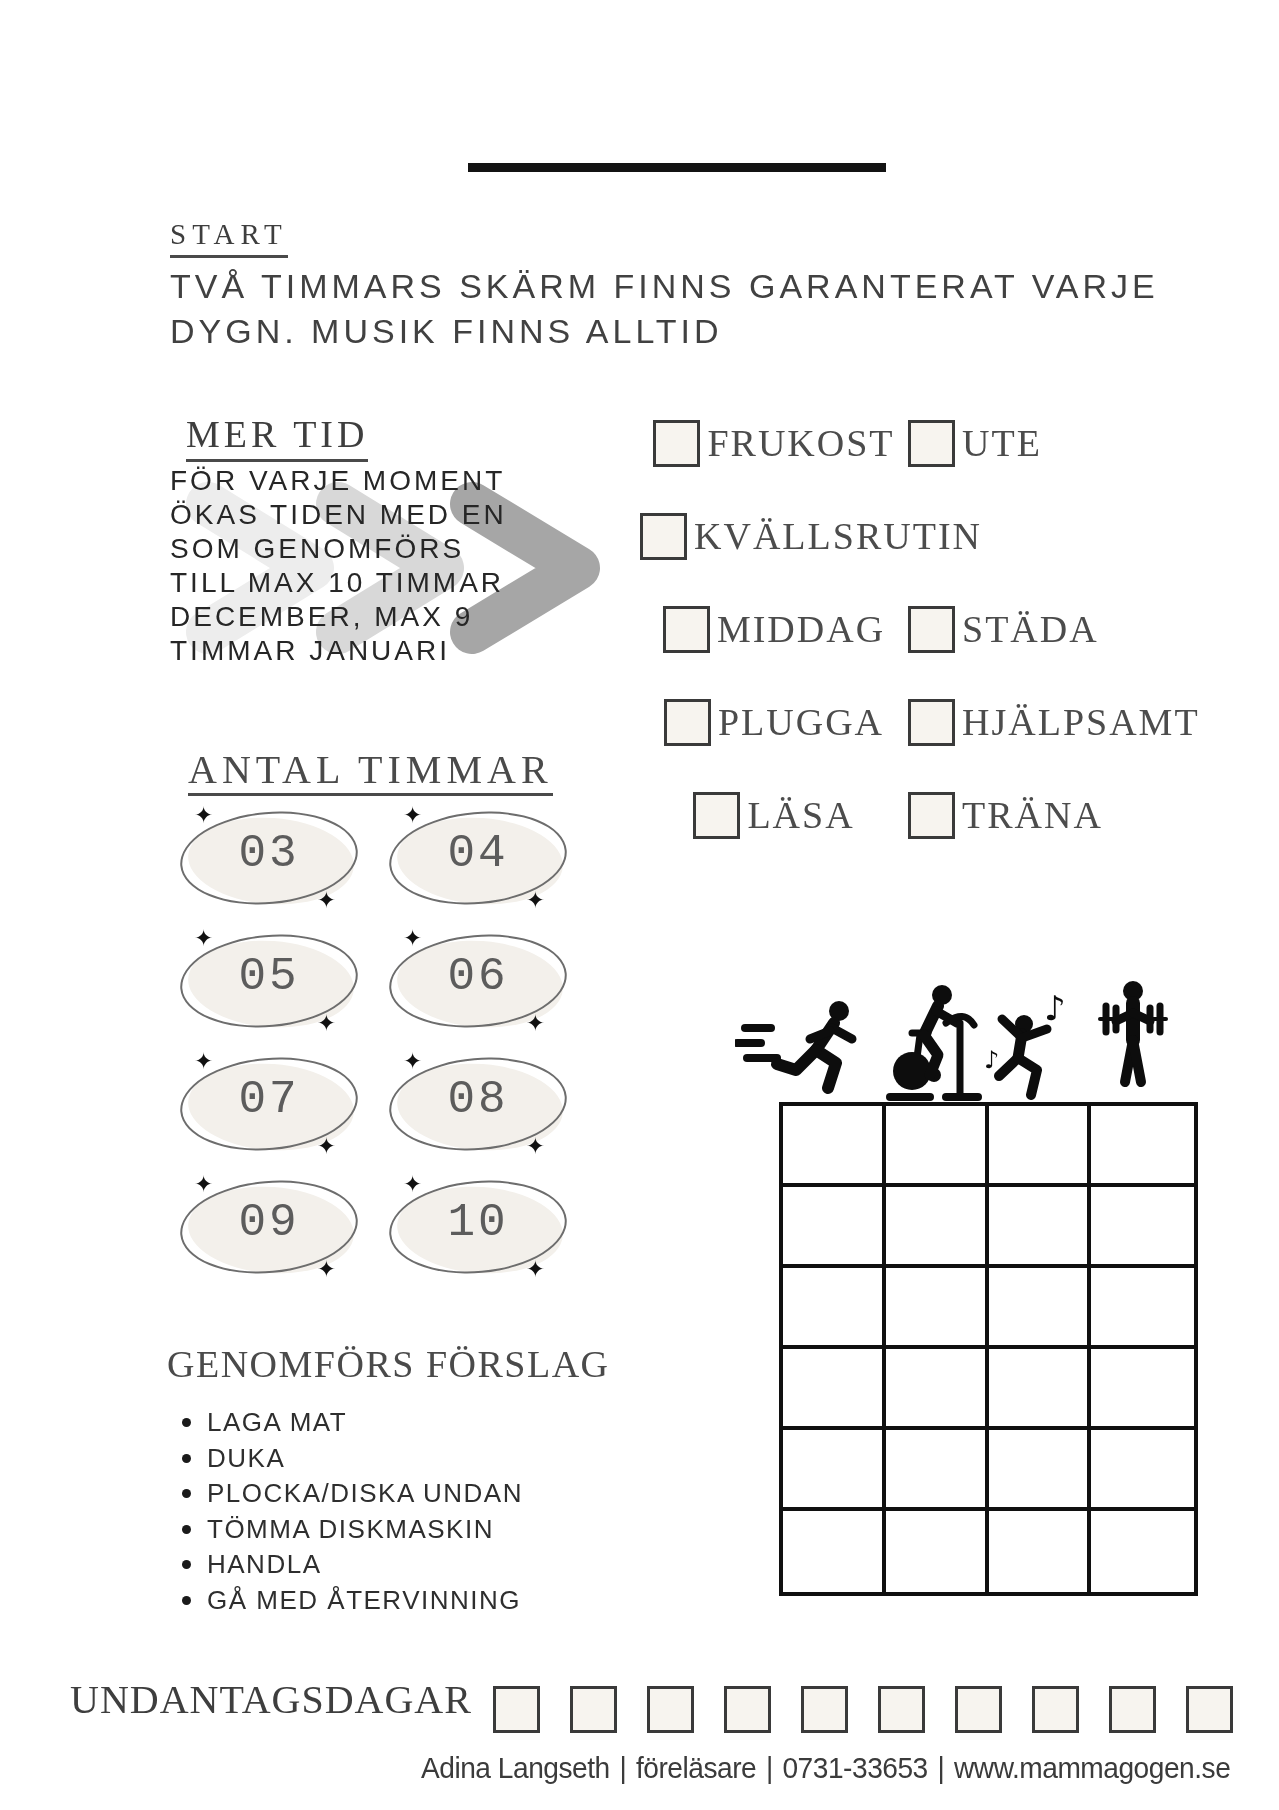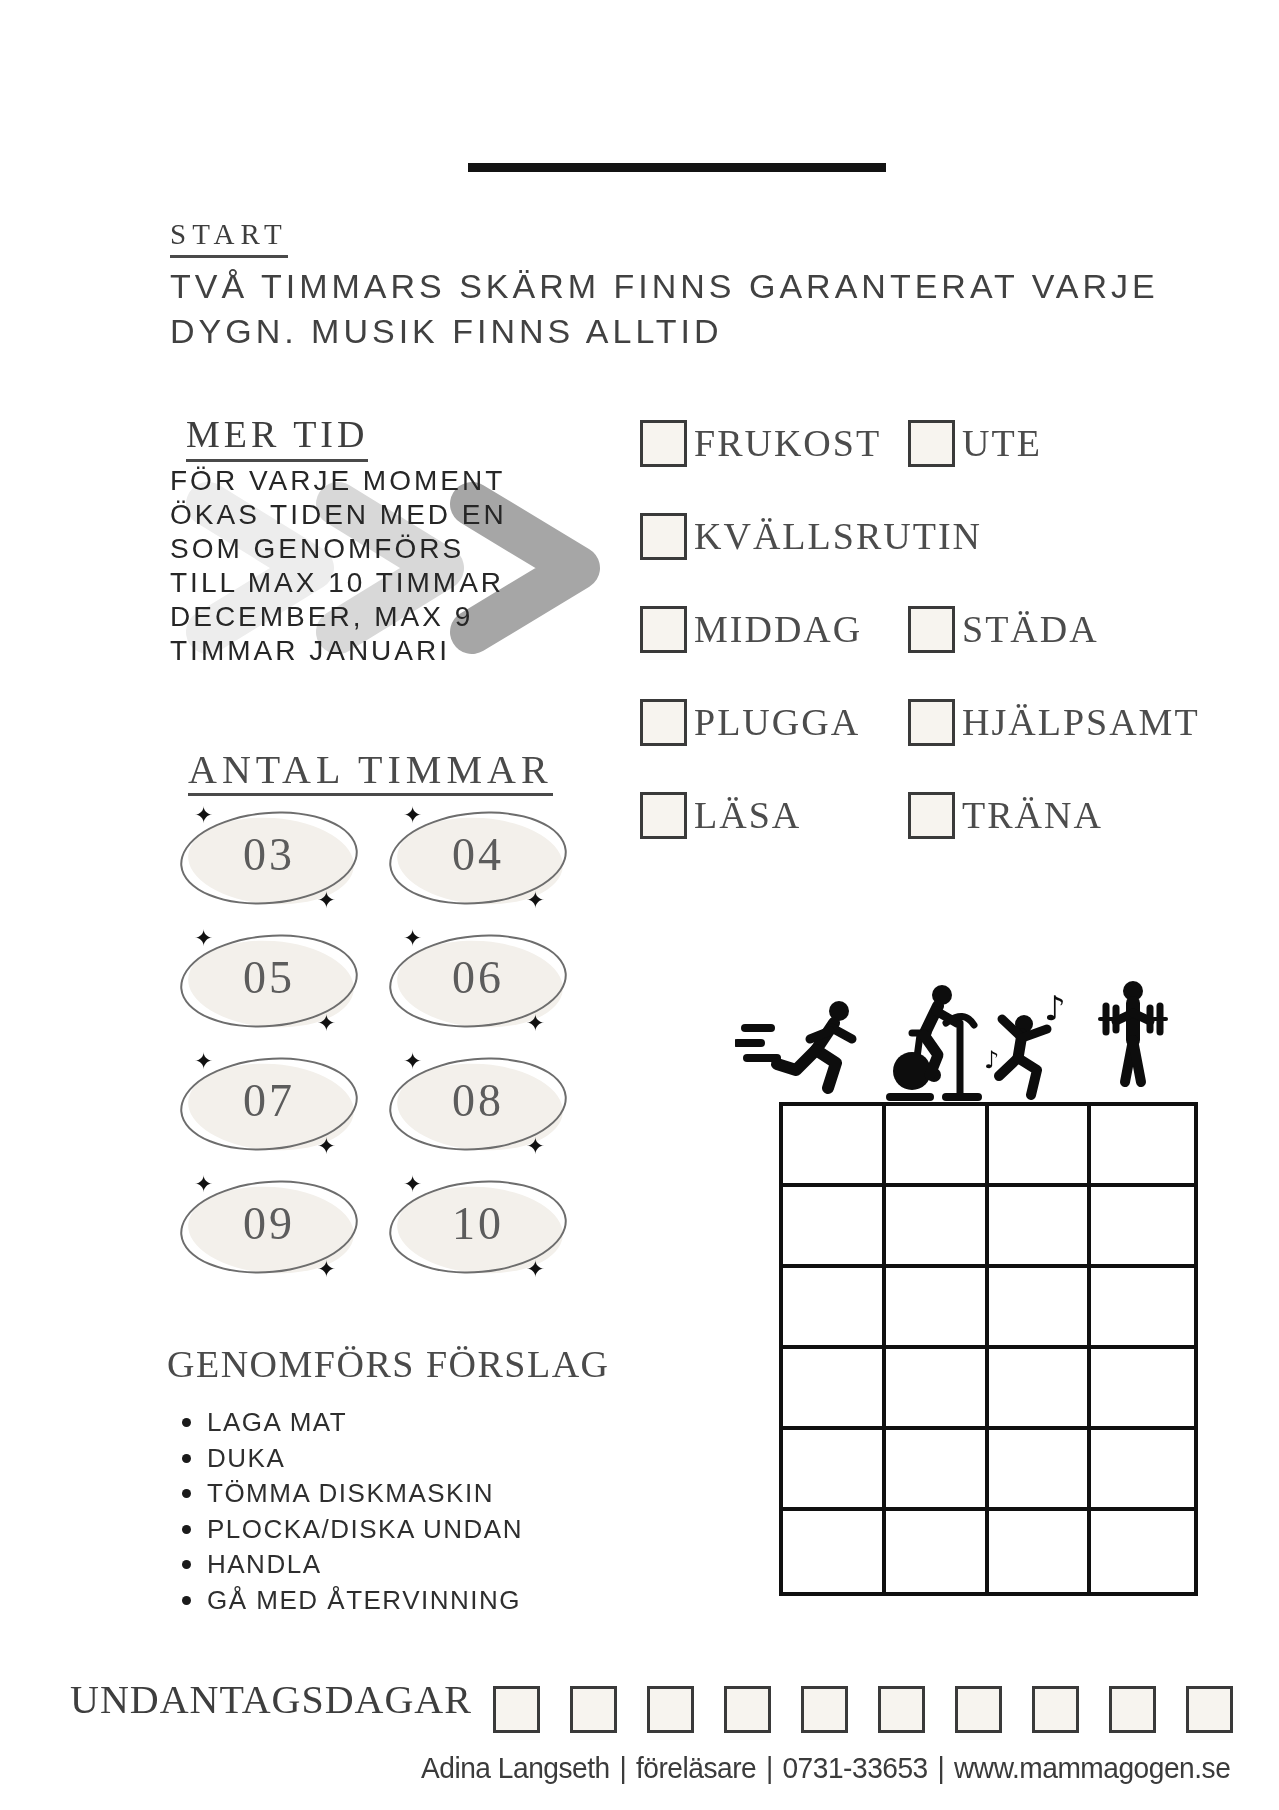--- a/index.html
+++ b/index.html
@@ -22,36 +22,36 @@
   #mer-tid-heading{position:absolute;left:170px;top:412px;font-size:38px;letter-spacing:4px;
     color:#3e3e3e;border-bottom:3px solid #4a4a4a;padding-bottom:3px;margin-left:16px;}
   #mer-tid-text{position:absolute;left:170px;top:464px;width:470px;font-size:28px;
     letter-spacing:3px;line-height:34px;color:#262626;z-index:3;}
   #chevrons{position:absolute;left:180px;top:482px;z-index:1;}
 
   
   #checklist{position:absolute;left:640px;top:420px;}
   .chk-row{display:flex;align-items:flex-start;margin-bottom:46px;height:47px;}
   .chk-cell{display:flex;align-items:center;}
-  .chk-cell.c1{width:268px;}
+  .chk-cell.c1{width:268px;justify-content:center;}
   .chk-box{width:41px;height:41px;border:3px solid #3a3a3a;background:#f7f4ef;flex:none;}
   .chk-label{font-family:"Liberation Serif",serif;font-size:38px;color:#4c4c4c;
     letter-spacing:2px;margin-left:7px;white-space:nowrap;line-height:47px;}
 
   
   #antal-heading{position:absolute;left:188px;top:746px;font-size:40px;letter-spacing:5px;
     color:#4a4a4a;border-bottom:3px solid #4a4a4a;}
   #ovals{position:absolute;left:180px;top:812px;width:420px;height:480px;}
   .oval{position:absolute;width:178px;height:96px;}
   .oval-fill{position:absolute;left:8px;top:6px;right:4px;bottom:4px;background:#f3f0eb;
     border-radius:50%;transform:rotate(4deg);}
   .oval-ring{position:absolute;left:0;top:0;right:0;bottom:4px;border:2px solid #6d6d6d;
     border-radius:50%;transform:rotate(-5deg);}
   .oval-num{position:absolute;left:0;right:0;top:16px;text-align:center;
-    font-family:Liberation Serif, serif;font-size:46px;color:#5c5c5c;letter-spacing:3px;}
+    font-family:Liberation Mono, monospace;font-size:46px;color:#5c5c5c;letter-spacing:3px;}
   .sparkle{position:absolute;font-family:"DejaVu Sans",sans-serif;font-size:23px;
     color:#111;line-height:1;}
   .s-tl{left:14px;top:-8px;}
   .s-br{right:22px;bottom:-4px;}
 
   
   .act-icon{position:absolute;}
   #activity-grid{position:absolute;left:779px;top:1102px;width:419px;height:494px;
     display:grid;grid-template-columns:repeat(4,1fr);grid-template-rows:repeat(6,1fr);
     border:4px solid #101010;box-sizing:border-box;}
@@ -303,25 +303,25 @@
     <div class="sugg-item">
       <span class="bullet"></span>
       <span class="sugg-text">LAGA MAT</span>
       </div>
     <div class="sugg-item">
       <span class="bullet"></span>
       <span class="sugg-text">DUKA</span>
       </div>
     <div class="sugg-item">
       <span class="bullet"></span>
+      <span class="sugg-text">PLOCKA/DISKA UNDAN</span>
+      </div>
+    <div class="sugg-item">
+      <span class="bullet"></span>
       <span class="sugg-text">TÖMMA DISKMASKIN</span>
-      </div>
-    <div class="sugg-item">
-      <span class="bullet"></span>
-      <span class="sugg-text">PLOCKA/DISKA UNDAN</span>
       </div>
     <div class="sugg-item">
       <span class="bullet"></span>
       <span class="sugg-text">HANDLA</span>
       </div>
     <div class="sugg-item">
       <span class="bullet"></span>
       <span class="sugg-text">GÅ MED ÅTERVINNING</span>
       </div>
   </div>

